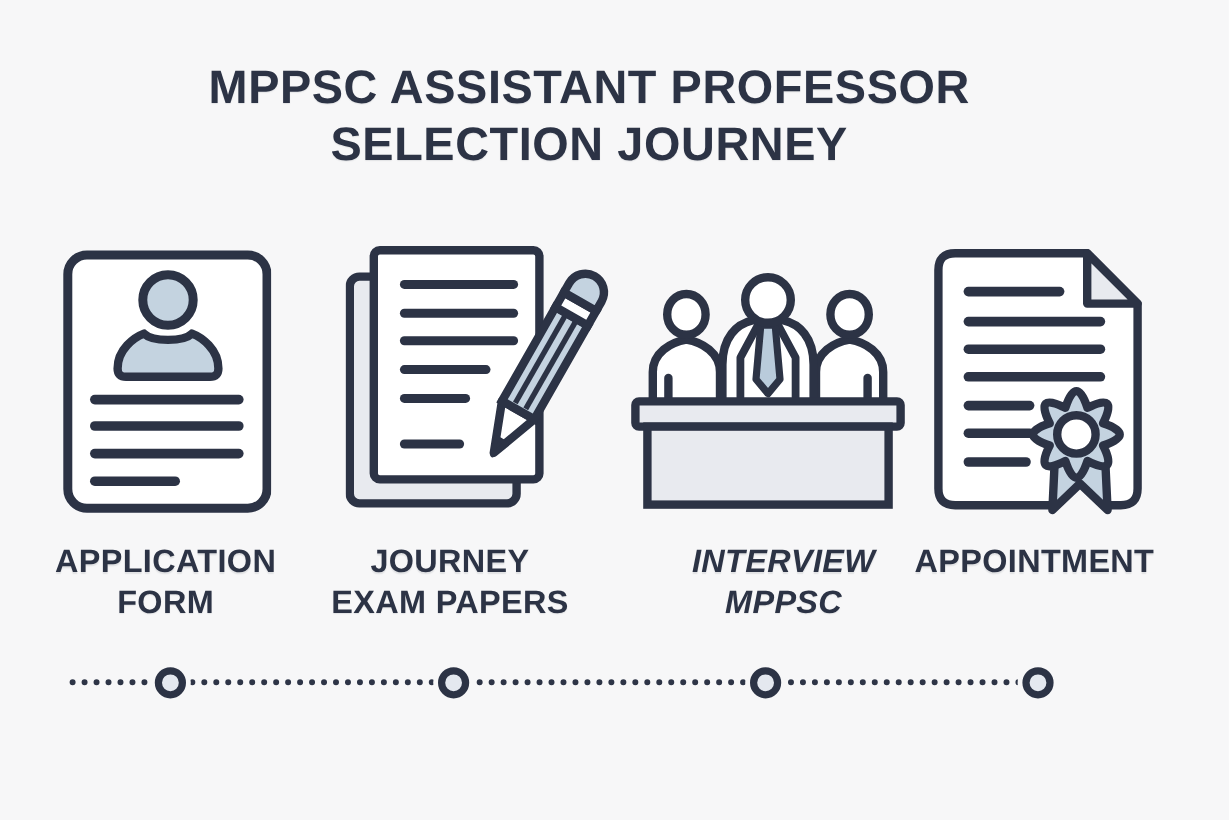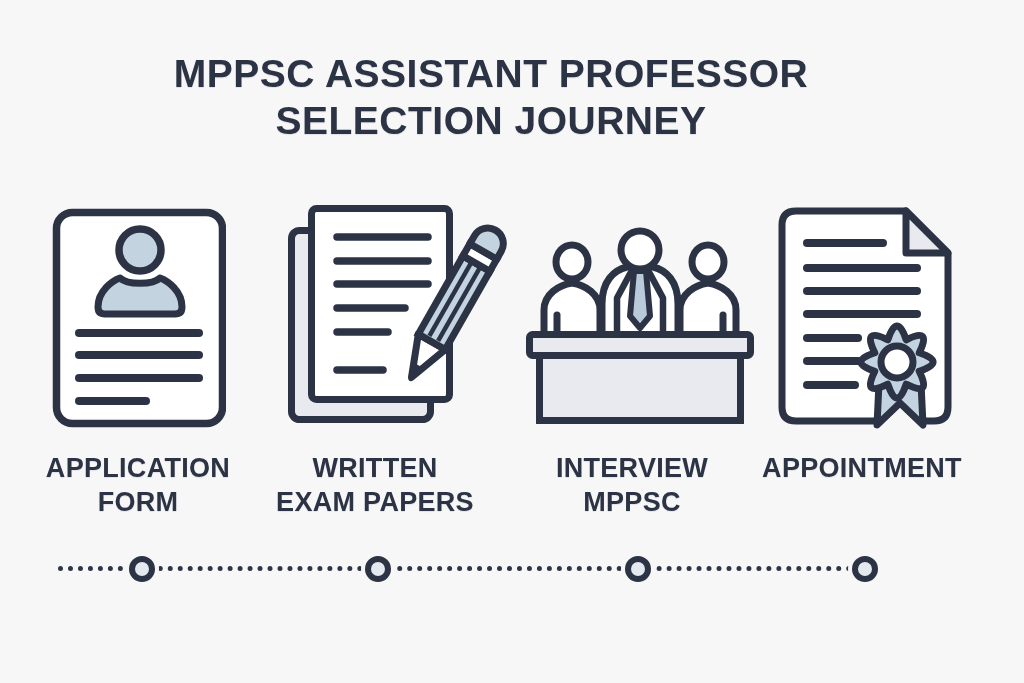--- a/index.html
+++ b/index.html
@@ -15,21 +15,21 @@
     text-shadow:0 1px 1px rgba(40,45,60,0.10);
   }
   .icon{position:absolute;}
   .step-label{
     position:absolute;top:451px;width:300px;text-align:center;
     color:#2c3345;font-weight:700;font-size:27px;line-height:34px;
     letter-spacing:0.3px;text-shadow:0 1px 1px rgba(40,45,60,0.10);
   }
   .label-1{left:-12px;}
   .label-2{left:225px;}
-  .label-3{left:482px;}
+  .label-3{left:503px;font-style:italic;}
   .label-4{left:712px;}
   .timeline-dots{
     position:absolute;left:58px;top:566px;width:794px;height:0;
     border-top:5px dotted #2e3547;
   }
   .timeline-node{
     position:absolute;top:556px;width:26px;height:26px;border-radius:50%;
     background:#e4e8ef;border:6px solid #2c3345;box-sizing:border-box;
     box-shadow:0 0 0 4px #f7f7f8;
   }
@@ -124,21 +124,21 @@
              Q91.6,121.6 104.8,147.8 Q77,157 104.8,166.2 Q91.6,192.4 117.8,179.2
              Q127,207 136.2,179.2 Q162.4,192.4 149.2,166.2 Z" fill="#c4d3e0" stroke="#2c3345" stroke-width="7" stroke-linejoin="round"></path>
     <circle cx="127" cy="157" r="16" fill="#ffffff" stroke="#2c3345" stroke-width="7"></circle>
   </svg>
 
   <div class="step-label label-1">
     <div>APPLICATION</div>
     <div>FORM</div>
   </div>
   <div class="step-label label-2">
-    <div>WRITTEN</div>
+    <div>JOURNEY</div>
     <div>EXAM PAPERS</div>
   </div>
   <div class="step-label label-3">
     <div>INTERVIEW</div>
     <div>MPPSC</div>
   </div>
   <div class="step-label label-4">
     <div>APPOINTMENT</div>
   </div>
 

